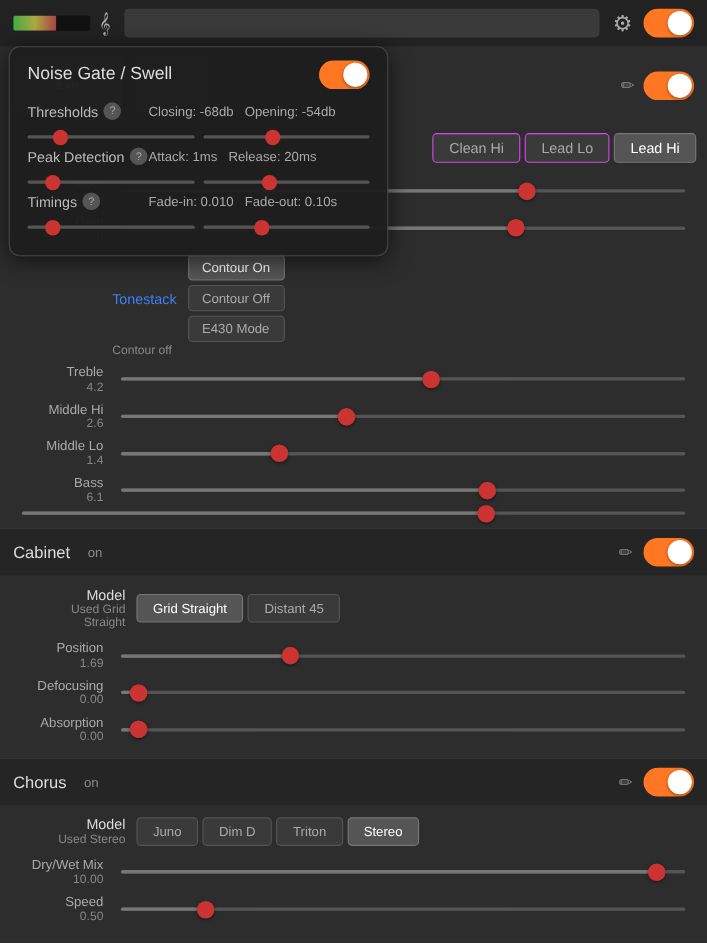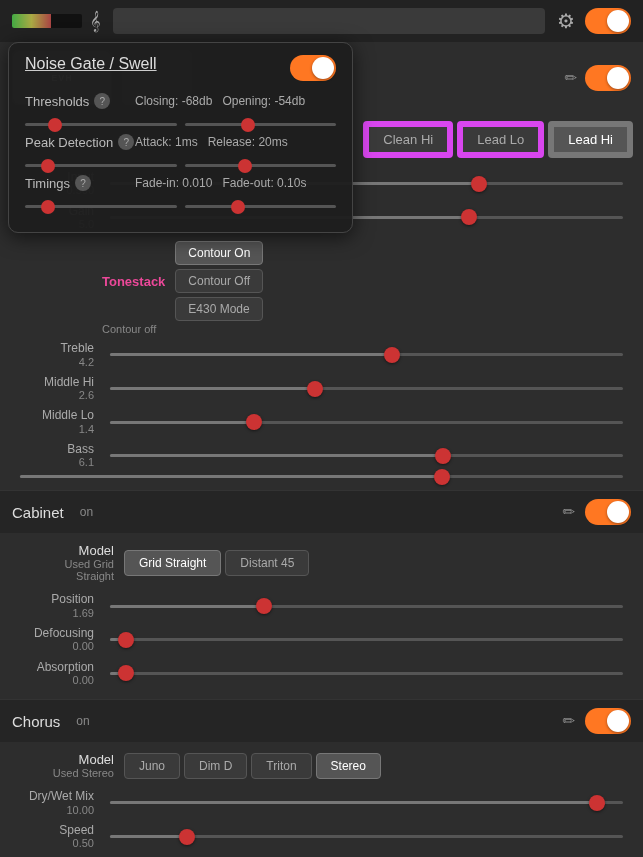--- a/index.html
+++ b/index.html
@@ -143,21 +143,21 @@
       padding: 0 10px;
       justify-content: flex-end;
     }
     .channel-btn {
       padding: 5px 14px;
       border-radius: 4px;
       background: #3a3a3a;
       color: #aaa;
       font-size: 13px;
       cursor: pointer;
-      border: 6px solid #d946ef;
+      border: 1px solid #d946ef;
     }
     .channel-btn.active {
       background: #555;
       color: #fff;
       border-color: #777;
     }
 
     
     .section {
       padding: 6px 12px;
@@ -210,22 +210,22 @@
     
     .tonestack-header {
       display: flex;
       align-items: center;
       gap: 10px;
       padding: 4px 0 2px 0;
       margin-left: 90px;
     }
     .tonestack-label {
       font-size: 13px;
-      color: #ec4899;
-      font-weight: 700;
+      color: #3b82f6;
+      font-weight: 400;
     }
     .tonestack-sub {
       font-size: 11px;
       color: #888;
       margin-left: 90px;
       margin-bottom: 4px;
     }
     .tonestack-buttons {
       display: flex;
       gap: 4px;
@@ -319,24 +319,23 @@
       width: 345px;
       background: rgba(30,30,30,0.97);
       border-radius: 10px;
       border: 1px solid #444;
       z-index: 100;
       padding: 12px 16px 16px;
       box-shadow: 0 4px 20px rgba(0,0,0,0.6);
     }
     .overlay-title-row {
       display: flex;
-      align-items: flex-start;
+      align-items: center;
       justify-content: space-between;
       margin-bottom: 12px;
-      text-decoration: underline;
     }
     .overlay-title {
       font-size: 16px;
       color: #ddd;
       font-weight: 500;
     }
     .overlay-row {
       display: flex;
       align-items: center;
       margin: 8px 0;

